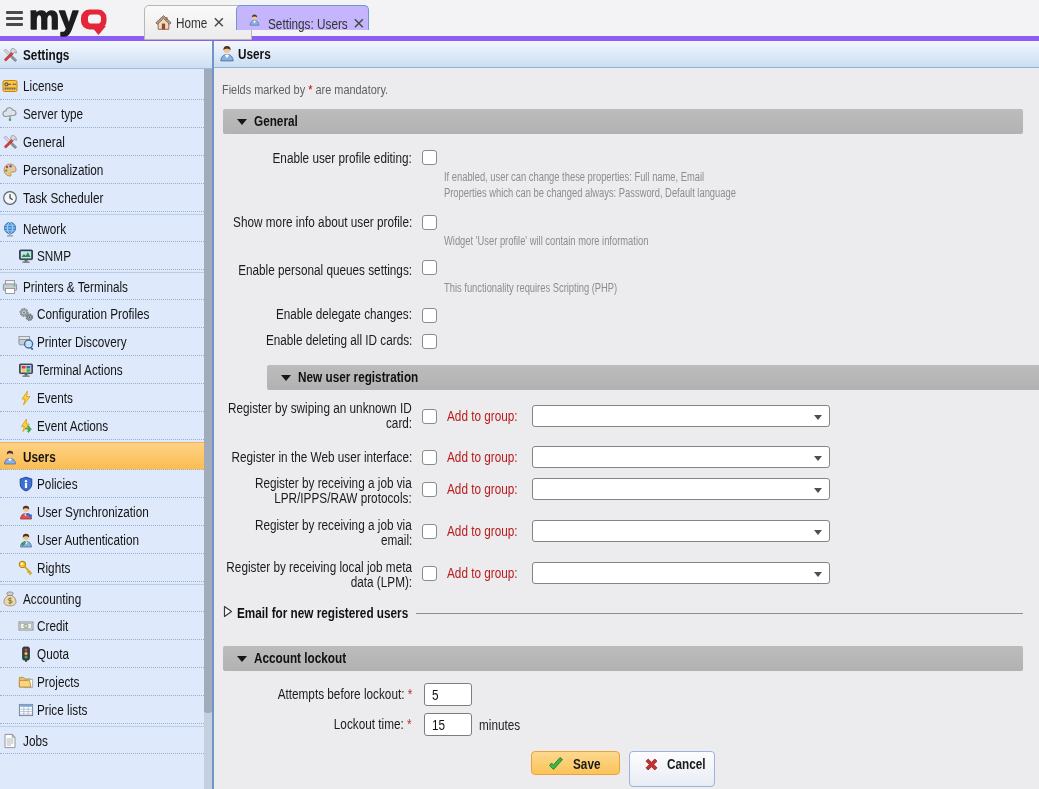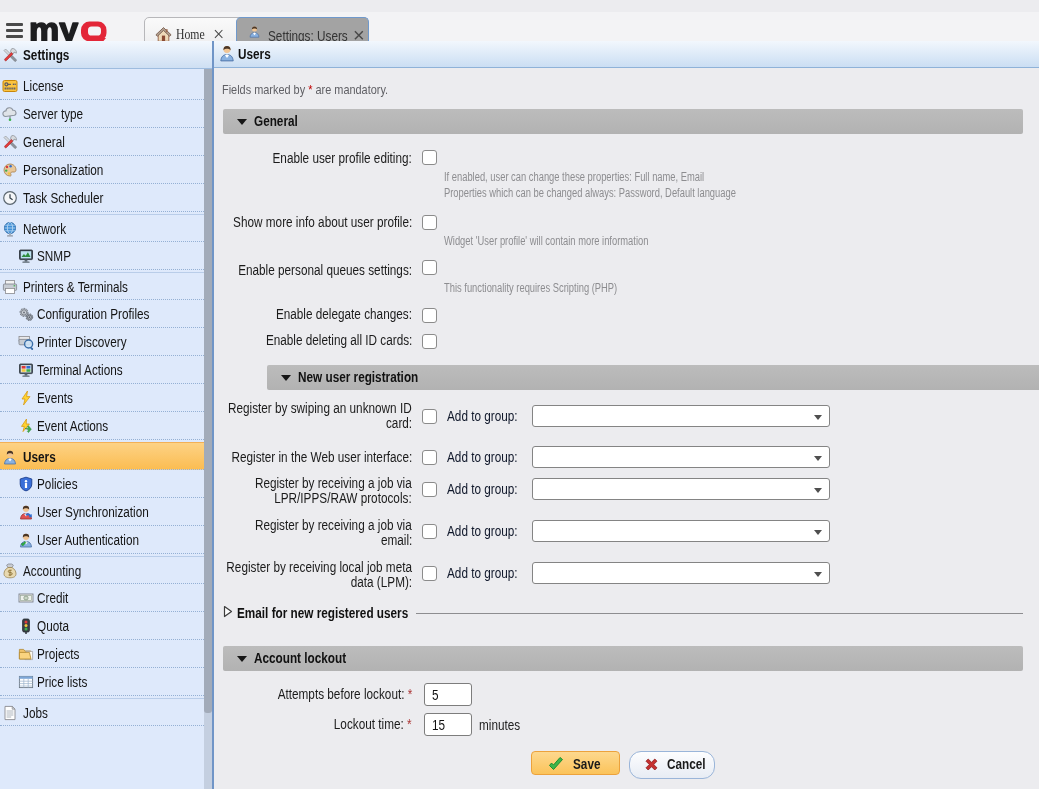--- a/index.html
+++ b/index.html
@@ -6,66 +6,66 @@
 html,body { width:1039px; height:789px; overflow:hidden; font-family:"Liberation Sans",sans-serif; }
 body { position:relative; background:#ececef; }
 .abs { position:absolute; }
 .t { display:inline-block; transform:scaleX(.84); transform-origin:0 50%; white-space:nowrap; }
 .tr { display:inline-block; transform:scaleX(.84); transform-origin:100% 50%; white-space:nowrap; }
 .hlp { display:inline-block; transform:scaleX(.78); transform-origin:0 50%; white-space:nowrap; color:#8d8d90; font-size:12px; }
 .lbl { position:absolute; right:627px; text-align:right; font-size:14px; color:#1b1b1b; line-height:15px; }
 .cb { position:absolute; width:15px; height:15px; background:#fff; border:1px solid #8b8b8b; border-radius:3px; }
 .dd { position:absolute; left:318px; width:298px; height:22px; background:#fff; border:1px solid #848484; border-radius:3px; }
 .dd:after { content:""; position:absolute; right:7px; top:9px; width:0; height:0; border:4px solid transparent; border-top:5px solid #4f4f4f; border-bottom:none; }
-.atg { position:absolute; left:233px; font-size:14px; color:#0f172a; }
+.atg { position:absolute; left:233px; font-size:14px; color:#b91c1c; }
 .bar { position:absolute; left:9px; width:800px; height:25px; background:linear-gradient(#bcbcbc,#b2b2b2); border-radius:2px; color:#111; }
 .bar .tri { position:absolute; left:14px; top:10px; width:0; height:0; border:5px solid transparent; border-top:6px solid #161616; border-bottom:none; }
 .bar .cap { position:absolute; left:31px; top:4px; font-size:14px; font-weight:bold; }
 .row { position:relative; height:28px; border-bottom:1px dotted #94b0d4; }
 .row .ic { position:absolute; top:6px; }
 .row .tx { position:absolute; top:6px; font-size:14px; color:#141414; line-height:16px; }
 .lv1 .ic { left:2px; } .lv1 .tx { left:23px; }
 .lv2 .ic { left:18px; } .lv2 .tx { left:37px; }
 .gap { border-top:1px solid #b9cde9; margin-top:2px; }
 .sel { background:linear-gradient(#fdd285,#fbbd52); border-top:1px solid #f3b055; }
 .sel .tx { font-weight:bold; }
 .num { position:absolute; left:210px; width:48px; height:23px; background:#fff; border:1px solid #7d7d7d; border-radius:3px; font-size:14px; color:#111; padding:3px 0 0 7px; }
 </style>
 </head>
 <body>
 
-<div class="abs" style="left:0;top:12px;width:1039px;height:41px;background:#f3f3f5;border-bottom:1px solid #8b5cf6;">
+<div class="abs" style="left:0;top:0;width:1039px;height:41px;background:#f3f3f5;border-bottom:5px solid #8b5cf6;">
 
   <div class="abs" style="left:6px;top:11px;width:17px;height:3px;background:#4a4a4a;border-radius:1px;"></div>
   <div class="abs" style="left:6px;top:17px;width:17px;height:3px;background:#4a4a4a;border-radius:1px;"></div>
   <div class="abs" style="left:6px;top:23px;width:17px;height:3px;background:#4a4a4a;border-radius:1px;"></div>
 
   <div class="abs" style="left:29px;top:3px;width:80px;height:38px;">
     <svg width="80" height="38" viewBox="0 0 80 38">
       <text x="0" y="26" font-family="Liberation Sans" font-size="34" font-weight="bold" fill="#1d1d1f" stroke="#1d1d1f" stroke-width="1.6" stroke-linejoin="round">my</text>
       <rect x="52" y="6.5" width="25.5" height="20" rx="8.5" fill="#e32638"></rect>
       <path d="M62 23 L77 23 L69.5 32 z" fill="#e32638"></path>
       <rect x="59" y="11.5" width="13" height="9" rx="3.6" fill="#f4f4f6"></rect>
     </svg>
   </div>
 
-  <div class="abs" style="left:144px;top:5px;width:108px;height:35px;background:linear-gradient(#fafafa,#ebebed);border:1px solid #b7b7ba;border-radius:5px 5px 0 0;font-family:Liberation Serif, serif;">
+  <div class="abs" style="left:144px;top:5px;width:108px;height:35px;background:linear-gradient(#fafafa,#ebebed);border:1px solid #b7b7ba;border-radius:5px 5px 0 0;">
     <div class="abs" style="left:10px;top:8px;">
       <svg width="17" height="17" viewBox="0 0 17 17">
           <path d="M3.2 8 v7.3 h10.6 V8 L8.5 3.4z" fill="#eed9b8" stroke="#9b6a50" stroke-width="1"></path>
           <path d="M0.9 8.8 L8.5 1.6 L16.1 8.8 14.6 10.2 8.5 4.4 2.4 10.2z" fill="#b5a393" stroke="#6e5243" stroke-width=".8"></path>
           <rect x="6.9" y="9.6" width="3.2" height="5.7" fill="#8a4a33"></rect>
           <rect x="10.8" y="3.2" width="1.8" height="3" fill="#9b6a50"></rect>
         </svg>
     </div>
     <div class="abs" style="left:31px;top:9px;font-size:14px;color:#333;"><span class="t">Home</span></div>
     <div class="abs" style="left:68px;top:5px;font-size:20px;color:#484848;font-weight:normal;">×</div>
   </div>
 
-  <div class="abs" style="left:236px;top:5px;width:133px;height:25px;background:#a3a3a3;border:1px solid #6f99cc;border-bottom:none;border-radius:5px 5px 0 0;">
+  <div class="abs" style="left:236px;top:5px;width:133px;height:25px;background:#c4b5fd;border:1px solid #6f99cc;border-bottom:none;border-radius:5px 5px 0 0;">
     <div class="abs" style="left:11px;top:6px;"><svg width="13" height="13" viewBox="0 0 16 16">
           <path d="M2.5 15c.3-3.5 2-5.6 5.5-5.6s5.2 2.1 5.5 5.6z" fill="#89b1e0" stroke="#4a6fa5" stroke-width=".8"></path>
           <path d="M6.2 10 8 12.5 9.8 10 8 9.2z" fill="#fff"></path>
           <circle cx="8" cy="4.8" r="3.1" fill="#f0c493"></circle>
           <path d="M4.85 4.9a3.15 3.15 0 0 1 6.3 0l.05.7c-.95-1-2-1.3-3.2-1.3s-2.25.3-3.2 1.3z" fill="#4a3626"></path>
         </svg></div>
     <div class="abs" style="left:31px;top:10px;font-size:14px;color:#333;"><span class="t">Settings: Users</span></div>
     <div class="abs" style="left:116px;top:6px;font-size:20px;color:#484848;font-weight:normal;">×</div>
   </div>
 </div>
@@ -239,20 +239,28 @@
     <div class="row lv2">
         <span class="ic"><svg width="16" height="16" viewBox="0 0 16 16">
             <path d="M2.5 15c.3-3.5 2-5.6 5.5-5.6s5.2 2.1 5.5 5.6z" fill="#89b1e0" stroke="#4a6fa5" stroke-width=".8"></path>
             <path d="M6.2 10 8 12.5 9.8 10 8 9.2z" fill="#fff"></path>
             <circle cx="8" cy="4.8" r="3.1" fill="#f0c493"></circle>
             <path d="M4.85 4.9a3.15 3.15 0 0 1 6.3 0l.05.7c-.95-1-2-1.3-3.2-1.3s-2.25.3-3.2 1.3z" fill="#4a3626"></path>
             <path d="M3.2 12.2 4.8 14 8 10.6 6.8 9.4 4.8 11.6 4.2 11z" fill="#2fae3f" stroke="#1d7f2b" stroke-width=".4"></path>
           </svg></span>
         <span class="tx"><span class="t">User Authentication</span></span>
       </div>
+    <div class="row lv2">
+        <span class="ic"><svg width="16" height="16" viewBox="0 0 16 16">
+            <circle cx="4.4" cy="4.4" r="3.1" fill="#f5c832" stroke="#b8860b" stroke-width="1.1"></circle>
+            <circle cx="3.9" cy="3.9" r="1.1" fill="#fff"></circle>
+            <path d="M6.4 6.4 13.6 13.6 M11 11l-1.6 1.6M13 13l-1.6 1.6" stroke="#d9a520" stroke-width="1.8" fill="none"></path>
+          </svg></span>
+        <span class="tx"><span class="t">Rights</span></span>
+      </div>
     <div class="row lv1 gap">
         <span class="ic"><svg width="16" height="16" viewBox="0 0 16 16">
             <path d="M6 4.5 4.6 2.2 6.2 1h3.6l1.6 1.2L10 4.5z" fill="#c9ccd1" stroke="#7c828c" stroke-width=".7"></path>
             <path d="M6 4.5h4c2.6 1.6 4 3.8 4 6.2 0 2.6-2 4.1-6 4.1s-6-1.5-6-4.1c0-2.4 1.4-4.6 4-6.2z" fill="#e8d9b0" stroke="#9a8450" stroke-width=".8"></path>
             <path d="M8 7v6M6.6 12h2.2c.9 0 1.4-.5 1.4-1.2S9.7 9.7 8.9 9.6H7.6c-.8 0-1.3-.5-1.3-1.2S6.9 7.2 7.7 7.2h2" fill="none" stroke="#8a6d30" stroke-width=".9"></path>
           </svg></span>
         <span class="tx"><span class="t">Accounting</span></span>
       </div>
     <div class="row lv2">
         <span class="ic"><svg width="16" height="16" viewBox="0 0 16 16">
@@ -390,19 +398,19 @@
   <div class="lbl" style="top:676px;"><span class="tr">Lockout time: <span style="color:#a33">*</span></span></div>
   <div class="num" style="top:672px;"><span class="t">15</span></div>
   <div class="abs" style="left:265px;top:676px;font-size:14px;color:#222;"><span class="t">minutes</span></div>
 
   <div class="abs" style="left:317px;top:710px;width:89px;height:24px;background:linear-gradient(#fdd88e,#fbc35a);border:1px solid #eca23c;border-radius:4px;">
     <div class="abs" style="left:15px;top:3px;"><svg width="18" height="18" viewBox="0 0 18 18">
           <path d="M2.5 10.5 6.5 14.5 15.5 4.5 13 2.5 6.5 10 4.5 8z" fill="#3db54a" stroke="#1f8f2f" stroke-width="1"></path>
         </svg></div>
     <div class="abs" style="left:41px;top:4px;font-size:14px;font-weight:bold;color:#1a1a1a;"><span class="t">Save</span></div>
   </div>
-  <div class="abs" style="left:415px;top:710px;width:86px;height:28px;background:linear-gradient(#fdfdfe,#e7ecf4);border:1px solid #9ab5d9;border-radius:12px;text-decoration:underline;">
+  <div class="abs" style="left:415px;top:710px;width:86px;height:36px;background:linear-gradient(#fdfdfe,#e7ecf4);border:1px solid #9ab5d9;border-radius:4px;text-decoration:underline;">
     <div class="abs" style="left:13px;top:4px;"><svg width="17" height="17" viewBox="0 0 17 17">
           <path d="M3 5.2 5.2 3 8.5 6.3 11.8 3 14 5.2 10.7 8.5 14 11.8 11.8 14 8.5 10.7 5.2 14 3 11.8 6.3 8.5z" fill="#c53030" stroke="#8f1f1f" stroke-width=".8"></path>
         </svg></div>
     <div class="abs" style="left:37px;top:4px;font-size:14px;font-weight:bold;color:#1a1a1a;"><span class="t">Cancel</span></div>
   </div>
 </div>
 
 </body></html>

